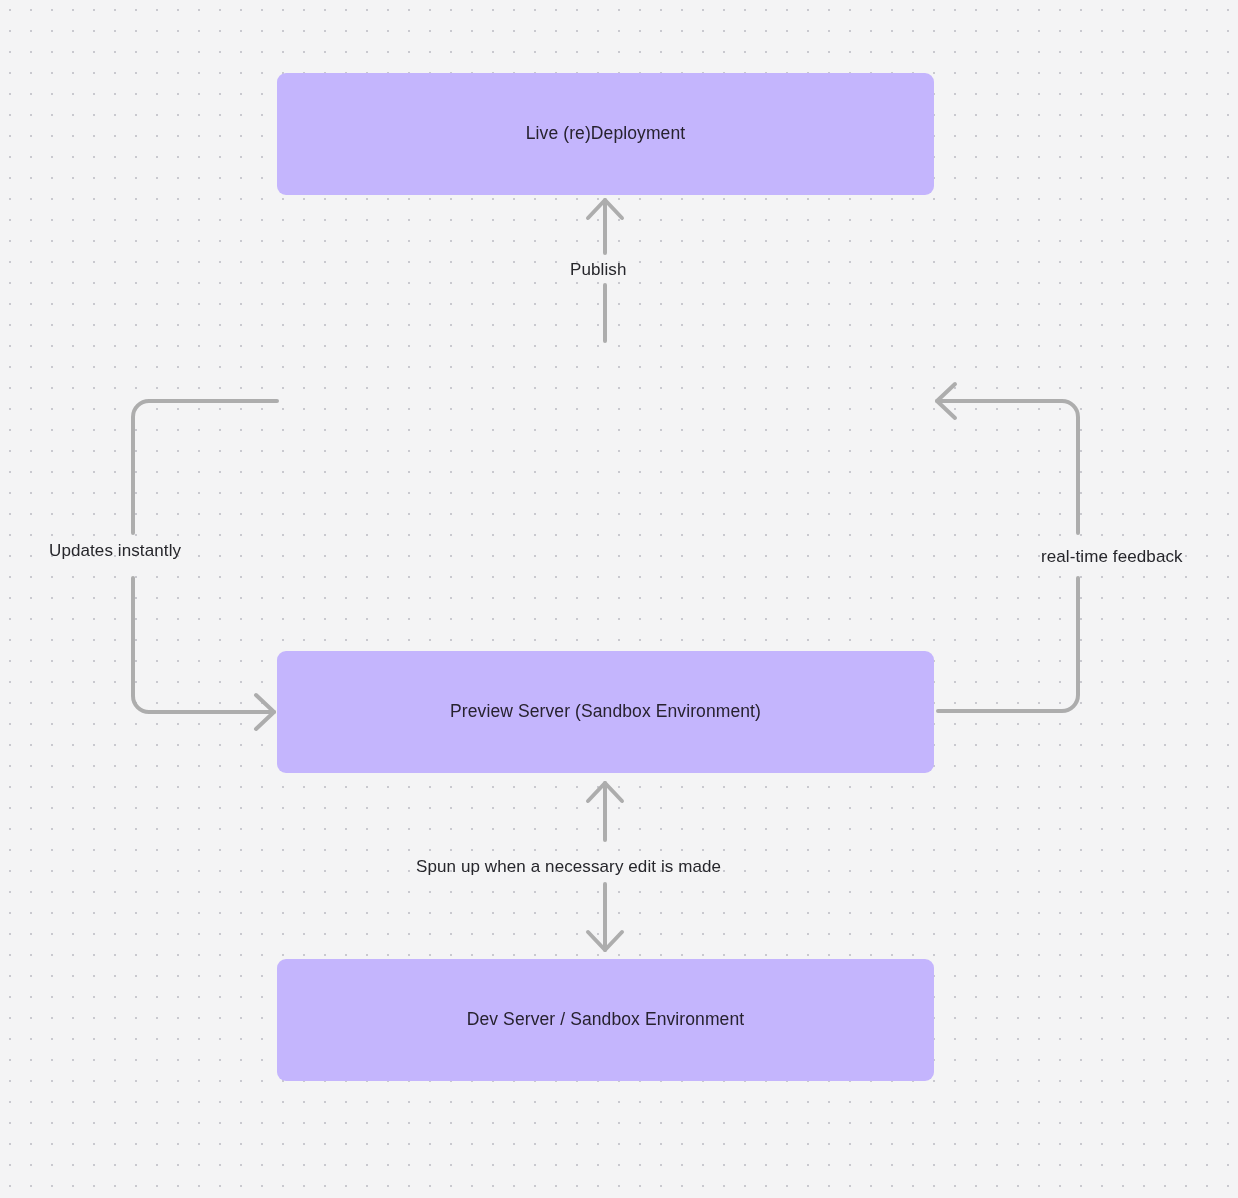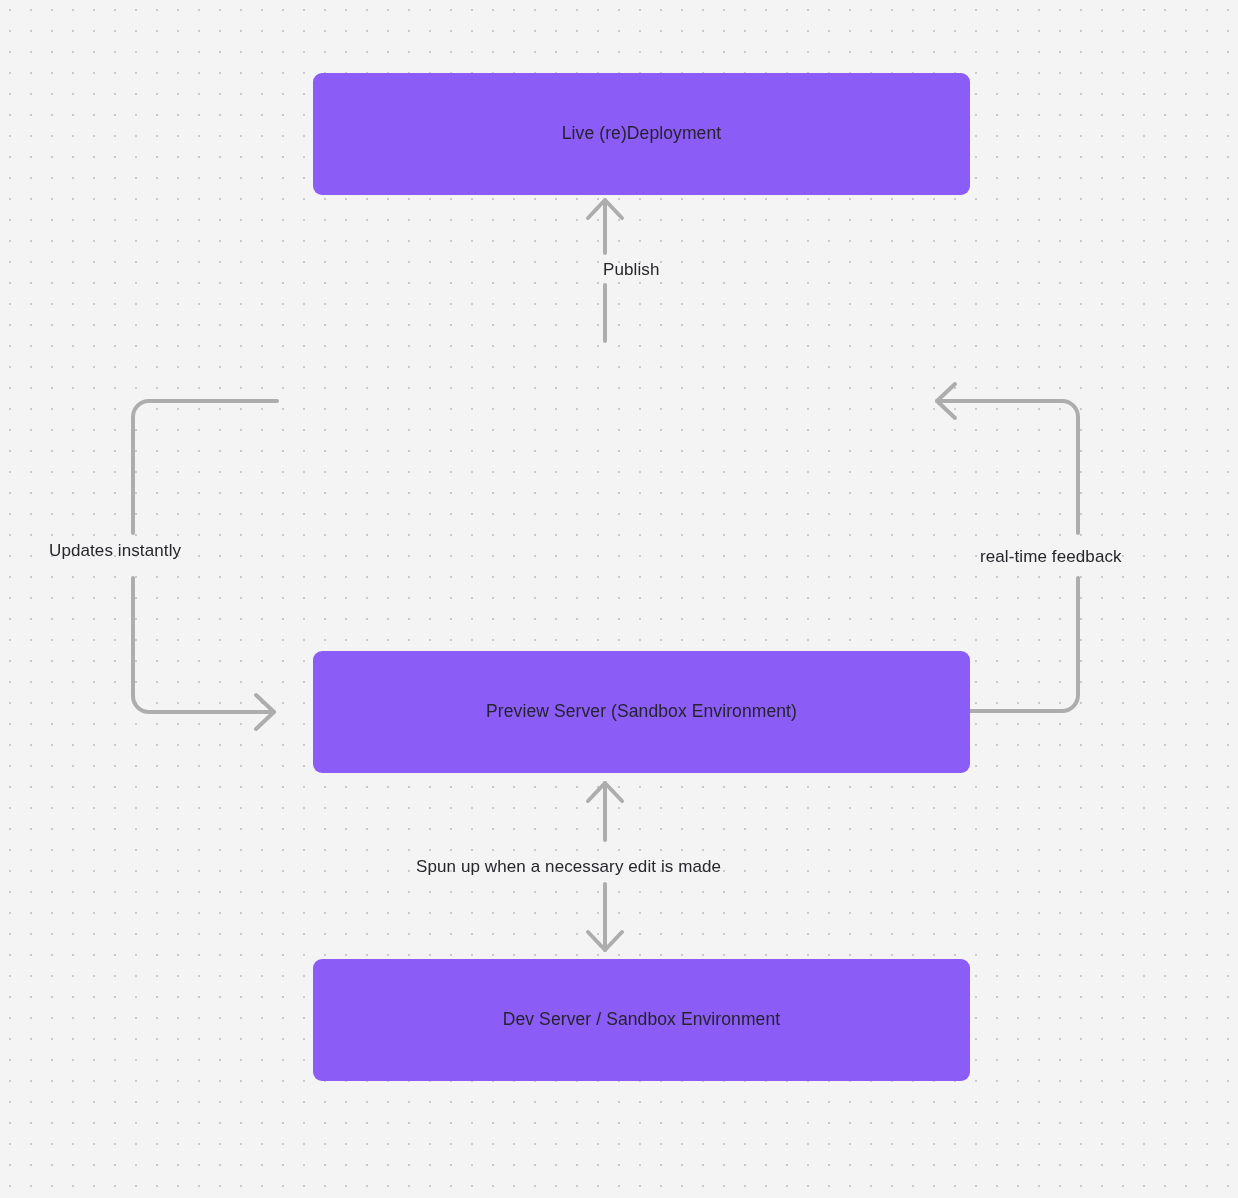--- a/index.html
+++ b/index.html
@@ -29,27 +29,26 @@
     left: 0;
     top: 0;
     width: 1238px;
     height: 1198px;
     pointer-events: none;
   }
 
   .node {
     position: absolute;
     box-sizing: border-box;
-    background: #8b5cf6;
+    background: #c4b5fd;
     border-radius: 9px;
     display: flex;
     align-items: center;
     justify-content: center;
     text-align: center;
-    margin-left: 36px;
   }
   .node-label {
     font-size: 17.5px;
     color: #27222f;
     letter-spacing: 0.1px;
     line-height: 1.25;
     padding: 0 14px;
   }
 
   .edge-label {
@@ -61,23 +60,23 @@
     line-height: 1;
   }
 
   
   #node-live        { left: 277px; top: 73px;  width: 657px; height: 122px; }
   #node-user        { left: 277px; top: 341px; width: 657px; height: 122px; }
   #node-preview     { left: 277px; top: 651px; width: 657px; height: 122px; }
   #node-dev         { left: 277px; top: 959px; width: 657px; height: 122px; justify-content: center; }
 
   
-  #label-publish     { left: 603px;  top: 261px; }
+  #label-publish     { left: 570px;  top: 261px; }
   #label-updates     { left: 49px;   top: 542px; }
-  #label-realtime    { left: 980px;  top: 548px; }
+  #label-realtime    { left: 1041px;  top: 548px; }
   #label-spun        { left: 416px;  top: 858px; }
 </style>
 </head>
 <body>
 
 <div id="canvas">
 
   <svg id="edge-layer" width="1238" height="1198" viewBox="0 0 1238 1198" xmlns="http://www.w3.org/2000/svg">
 
     <g>

